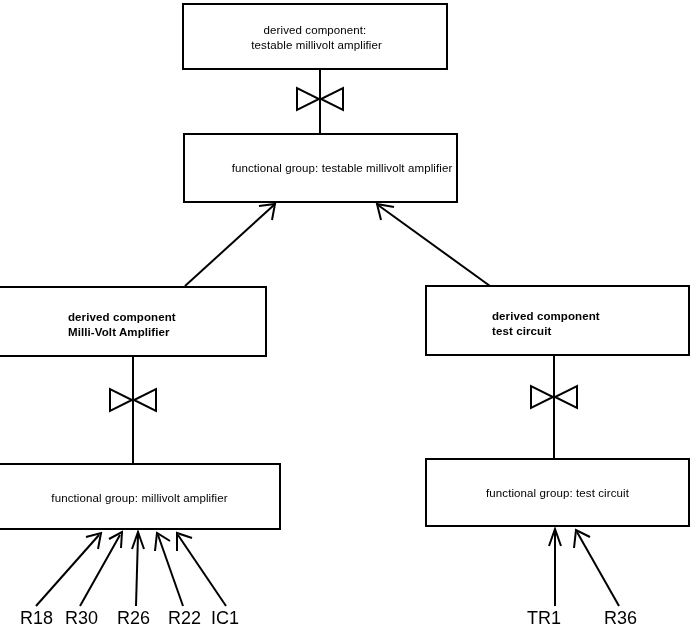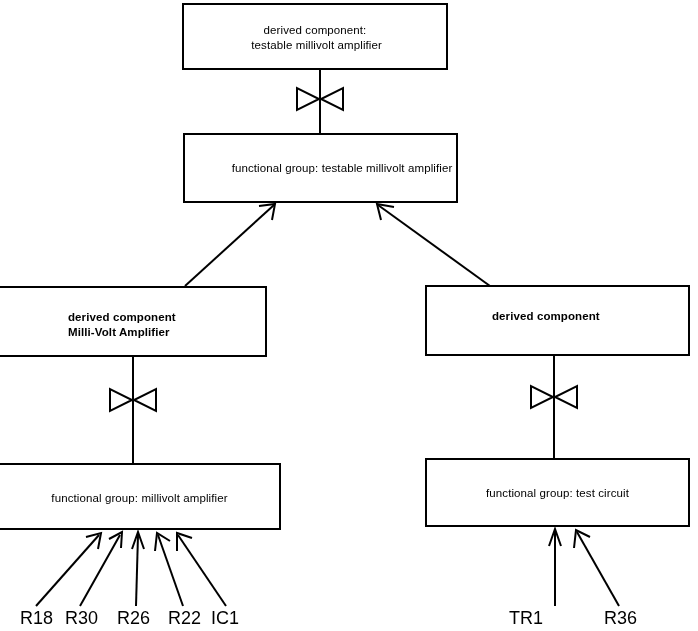--- a/index.html
+++ b/index.html
@@ -131,32 +131,33 @@
     <div class="label" style="top:26px;margin-left:43px;">functional group: testable millivolt amplifier</div>
   </div>
 
   <div class="node" style="left:-2px; top:286px; width:269px; height:71px;">
     <div class="label left-block" style="top:22px; left:68px;">derived component</div>
     <div class="label left-block" style="top:37px; left:68px;">Milli-Volt Amplifier</div>
   </div>
 
   <div class="node" style="left:425px; top:285px; width:265px; height:71px;">
     <div class="label left-block" style="top:22px; left:65px;">derived component</div>
+    <div class="label left-block" style="top:37px; left:65px;">test circuit</div>
   </div>
 
   <div class="node" style="left:-2px; top:463px; width:283px; height:67px;">
     <div class="label" style="top:26px;">functional group: millivolt amplifier</div>
   </div>
 
   <div class="node" style="left:425px; top:458px; width:265px; height:69px;padding-left:48px;">
     <div class="label" style="top:26px;">functional group: test circuit</div>
   </div>
 
   <div class="pin-label" style="left:20px; top:612px;">R18</div>
   <div class="pin-label" style="left:65px; top:612px;">R30</div>
   <div class="pin-label" style="left:117px; top:612px;text-align:right;">R26</div>
   <div class="pin-label" style="left:168px; top:612px;">R22</div>
   <div class="pin-label" style="left:211px; top:612px;">IC1</div>
 
-  <div class="pin-label" style="left:509px; top:612px;">TR1</div>
+  <div class="pin-label" style="left:527px; top:612px;">TR1</div>
   <div class="pin-label" style="left:604px; top:612px;">R36</div>
 
 </div>
 
 </body></html>

